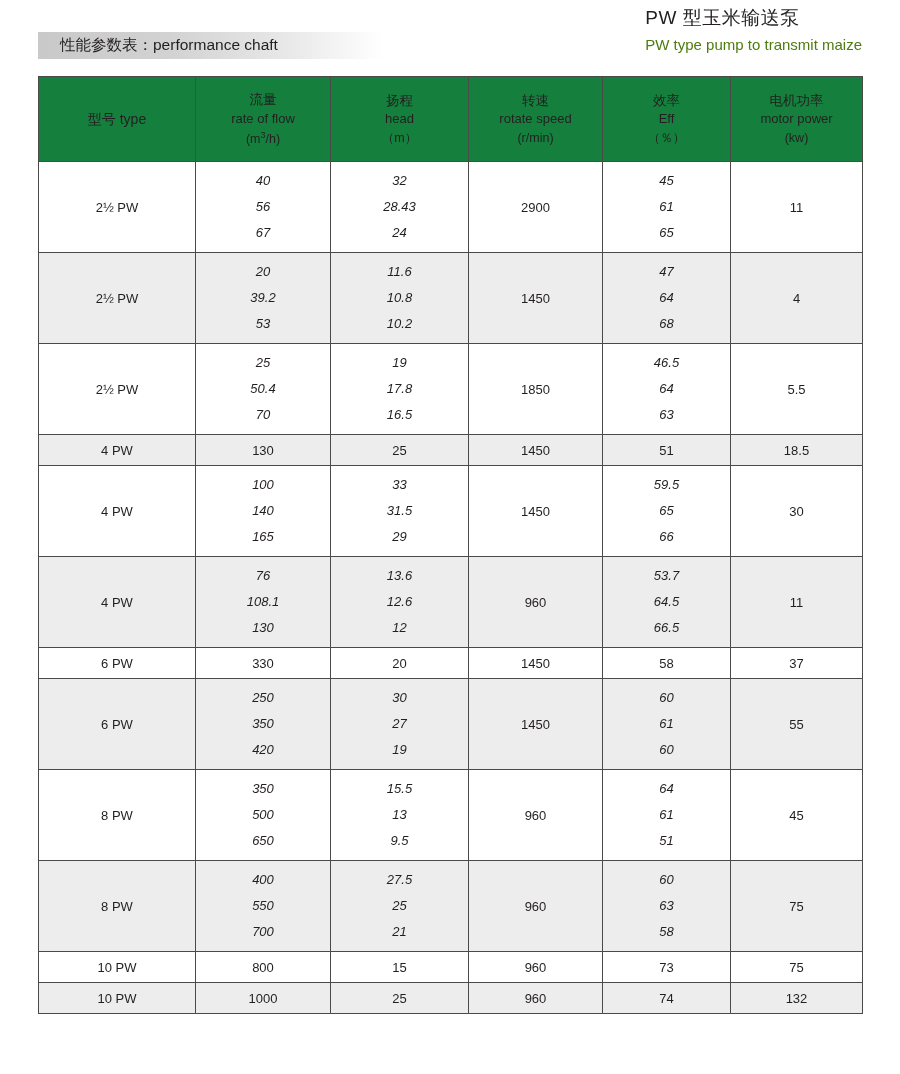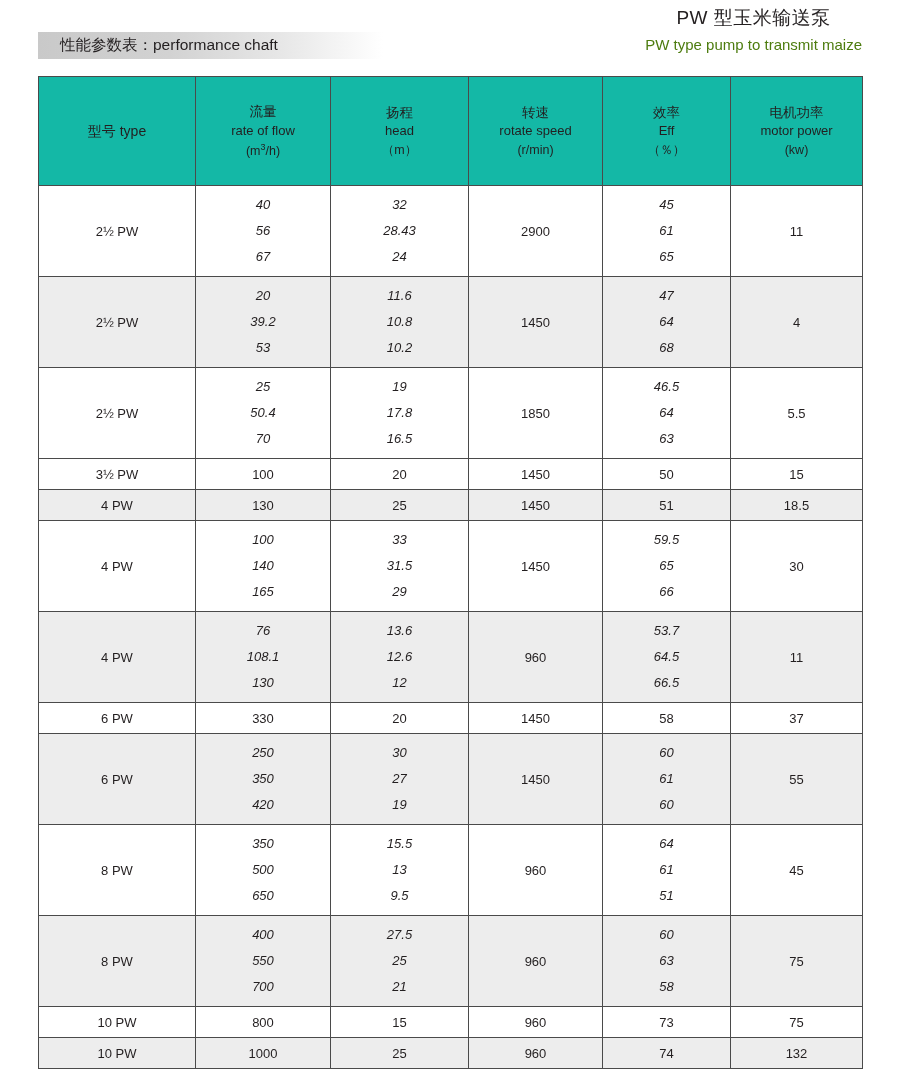--- a/index.html
+++ b/index.html
@@ -18,21 +18,21 @@
 
   
   .page-head {
     position: relative;
     height: 72px;
   }
   .title-block {
     position: absolute;
     right: 38px;
     top: 4px;
-    text-align: center;
+    text-align: left;
   }
   .title-cn {
     font-size: 19px;
     letter-spacing: 0.5px;
     color: #231f20;
     line-height: 1.5;
     white-space: nowrap;
   }
   .title-en {
     font-size: 15px;
@@ -72,24 +72,24 @@
     table-layout: fixed;
   }
   table.perf th,
   table.perf td {
     border: 1px solid #4a4a4a;
     text-align: center;
     vertical-align: middle;
     color: #231f20;
   }
   table.perf thead th {
-    background: #14b8a6;
+    background: #15803d;
     height: 68px;
     font-weight: normal;
-    padding: 20px 2px;
+    padding: 8px 2px;
   }
   .hdr-cn {
     font-size: 13.5px;
     line-height: 1.45;
     display: block;
   }
   .hdr-en {
     font-size: 13px;
     line-height: 1.45;
     display: block;
@@ -282,40 +282,20 @@
             <div class="stack">
               <span>46.5</span>
               <span>64</span>
               <span>63</span>
             </div>
           </td>
           <td>
             <div class="mid">5.5</div>
           </td>
         </tr>
-        <tr class="single row-white">
-          <td>
-            <div class="mid">3½ PW</div>
-          </td>
-          <td>
-            <div class="mid">100</div>
-          </td>
-          <td>
-            <div class="mid">20</div>
-          </td>
-          <td>
-            <div class="mid">1450</div>
-          </td>
-          <td>
-            <div class="mid">50</div>
-          </td>
-          <td>
-            <div class="mid">15</div>
-          </td>
-        </tr>
         <tr class="single row-gray">
           <td>
             <div class="mid">4 PW</div>
           </td>
           <td>
             <div class="mid">130</div>
           </td>
           <td>
             <div class="mid">25</div>
           </td>

